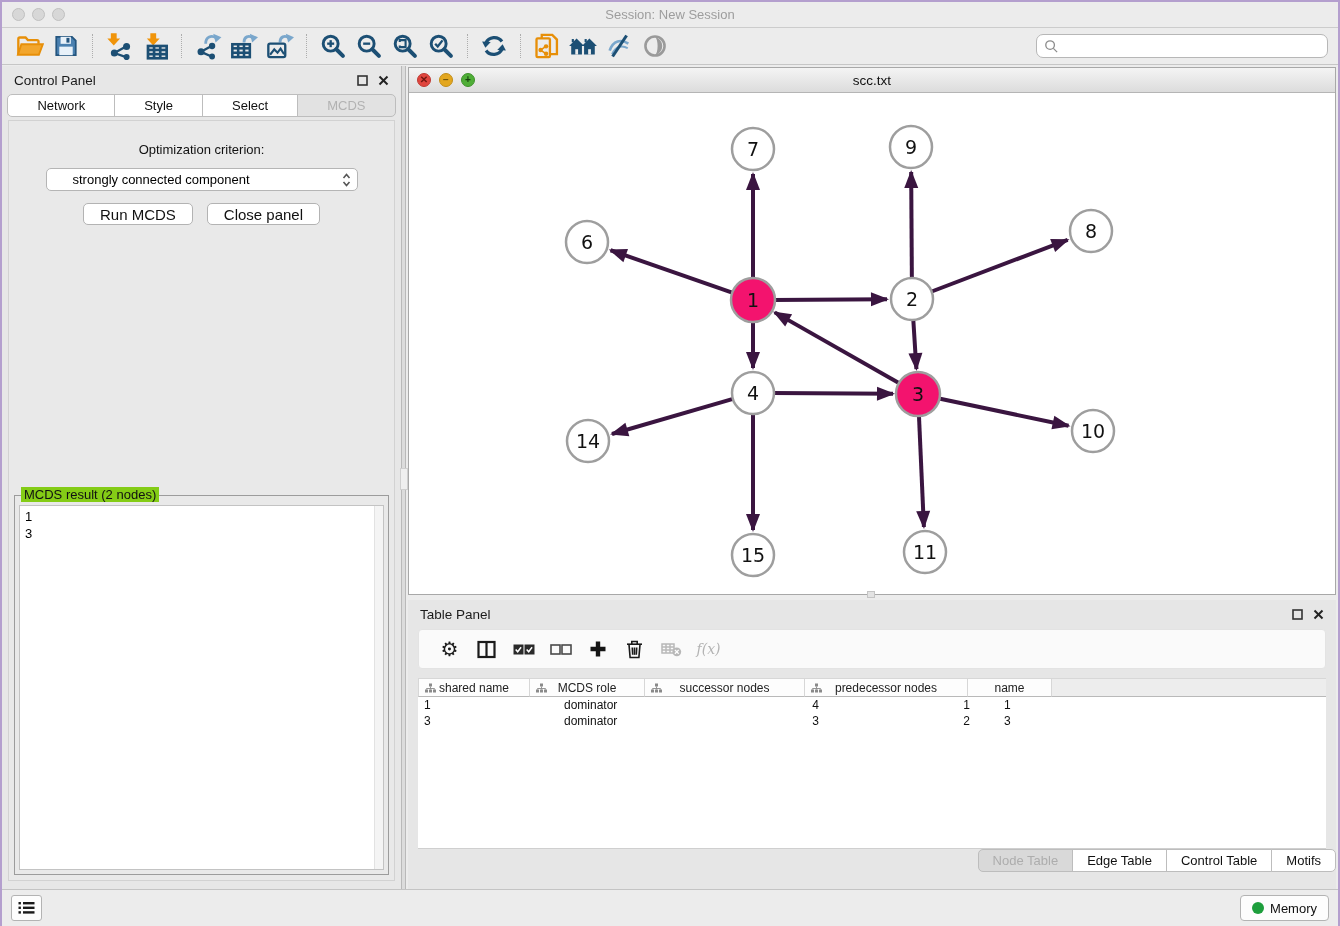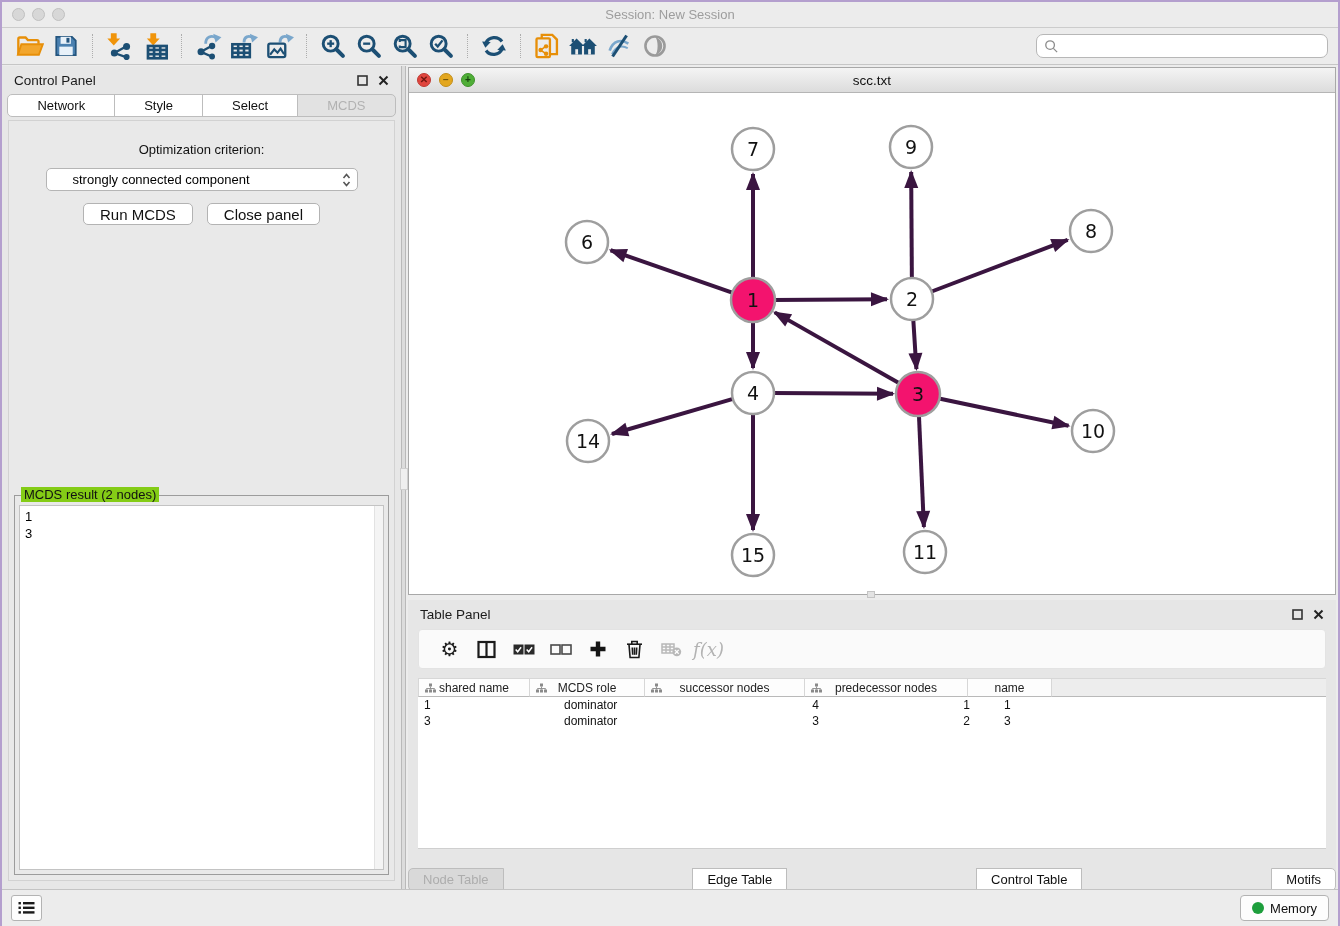--- a/index.html
+++ b/index.html
@@ -53,31 +53,31 @@
   .lt-red { background:#e0453e; border:1px solid #bf3a33; color:#6e1610; }
   .lt-yel { background:#e3a71f; border:1px solid #c28d18; color:#6f5409; }
   .lt-grn { background:#4fae37; border:1px solid #3f912c; color:#17430e; }
   .net-canvas { position:relative; width:926px; height:501px; background:#fff; }
   .net-grip { position:absolute; left:458px; bottom:-4px; width:8px; height:7px; background:#e3e3e3; border:1px solid #c4c4c4; }
   
   .tpanel { position:absolute; left:406px; top:534px; width:928px; height:291px; background:#e6e6e6; }
   .tp-toolbar { margin:1px 10px 0 10px; height:40px; background:#fafafa; border:1px solid #e3e3e3; border-radius:4px; display:flex; align-items:center; gap:0; padding:0 12px; }
   .ticon { width:37px; display:flex; align-items:center; justify-content:center; }
   .gear { font-size:20px; color:#1c1c1c; line-height:1; }
-  .fx { font-family:"DejaVu Serif",serif; font-style:italic; font-size:18px; color:#b3b3b3; }
+  .fx { font-family:"DejaVu Serif",serif; font-style:italic; font-size:14px; color:#b3b3b3; }
   .ttable { margin:9px 10px 0 10px; }
   .thead { display:flex; height:19px; }
   .th { position:relative; background:#fdfdfd; border-top:1px solid #d7d7d7; border-bottom:1px solid #b9b9b9; border-right:1px solid #d7d7d7; font-size:12px; color:#222; display:flex; align-items:center; justify-content:center; }
   .th:first-child { border-left:1px solid #d7d7d7; }
   .th .hicon { position:absolute; left:6px; top:4px; }
   .thead .hfill { flex:1; background:#ededed; border-top:1px solid #d7d7d7; border-bottom:1px solid #b9b9b9; }
   .tbody { background:#fff; height:152px; border-bottom:1px solid #cfcfcf; }
   .trow { display:flex; height:16px; font-size:12px; color:#111; }
   .td { padding-top:1px; }
-  .bottom-tabs { display:flex; justify-content:space-between; margin-top:19px; }
+  .bottom-tabs { display:flex; justify-content:flex-end; }
   .btab { padding:3px 14px; font-size:13px; background:#fff; border:1px solid #bdbdbd; margin-left:-1px; color:#111; }
   .btab:first-child { border-radius:5px 0 0 5px; margin-left:0; }
   .btab:last-child { border-radius:0 5px 5px 0; }
   .btab.sel { background:#d9d9d9; color:#adadad; }
   
   .statusbar { position:absolute; left:0; right:0; bottom:0; height:37px; background:#ececec; border-top:1px solid #c4c4c4; display:flex; align-items:center; padding:0 9px; }
   .sbtn { width:31px; height:26px; background:#fdfdfd; border:1px solid #b3b3b3; border-radius:3px; display:flex; align-items:center; justify-content:center; }
   .membtn { margin-left:auto; height:26px; background:#fdfdfd; border:1px solid #b3b3b3; border-radius:4px; display:flex; align-items:center; gap:6px; padding:0 11px; font-size:13px; color:#111; }
   .memdot { width:12px; height:12px; border-radius:50%; background:#1d9e3c; }
 </style>

